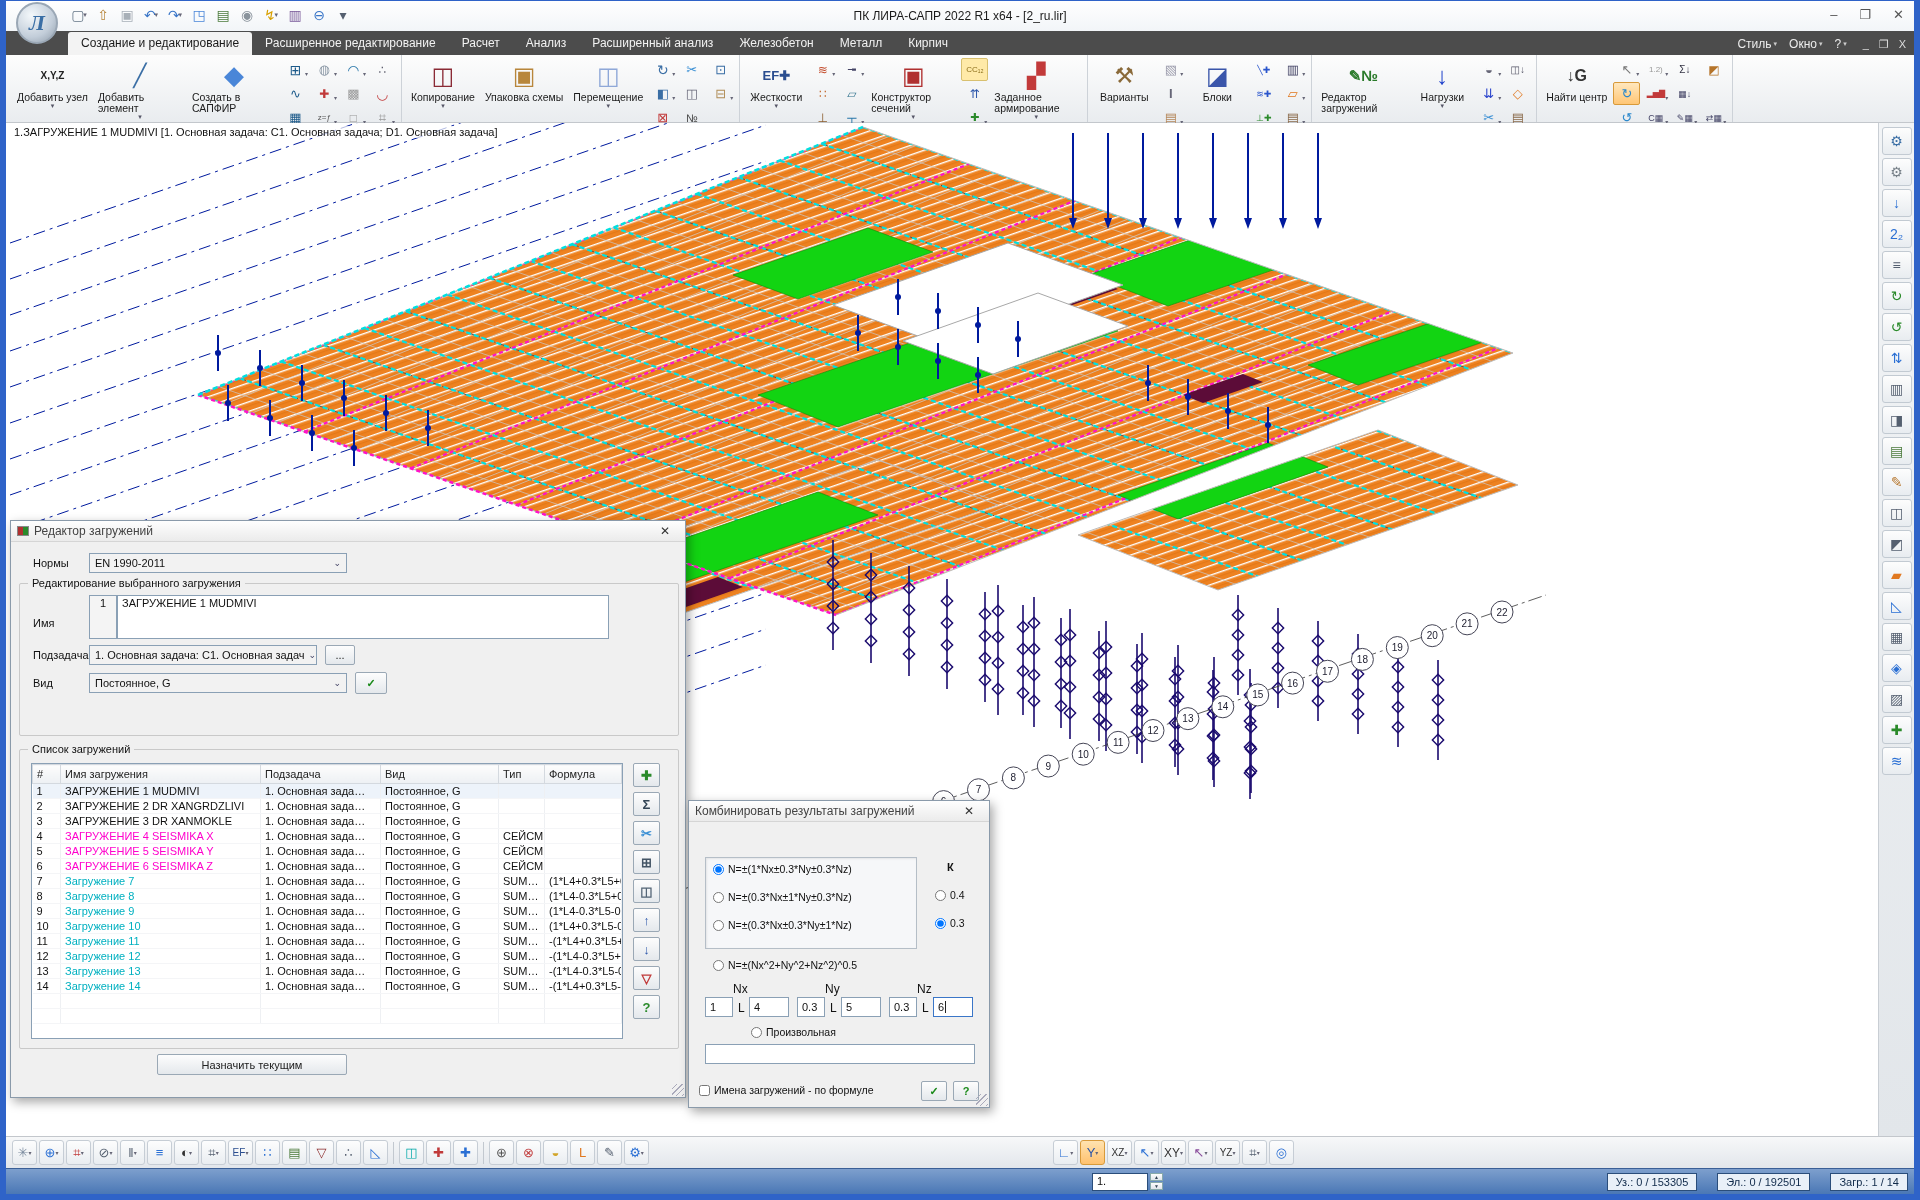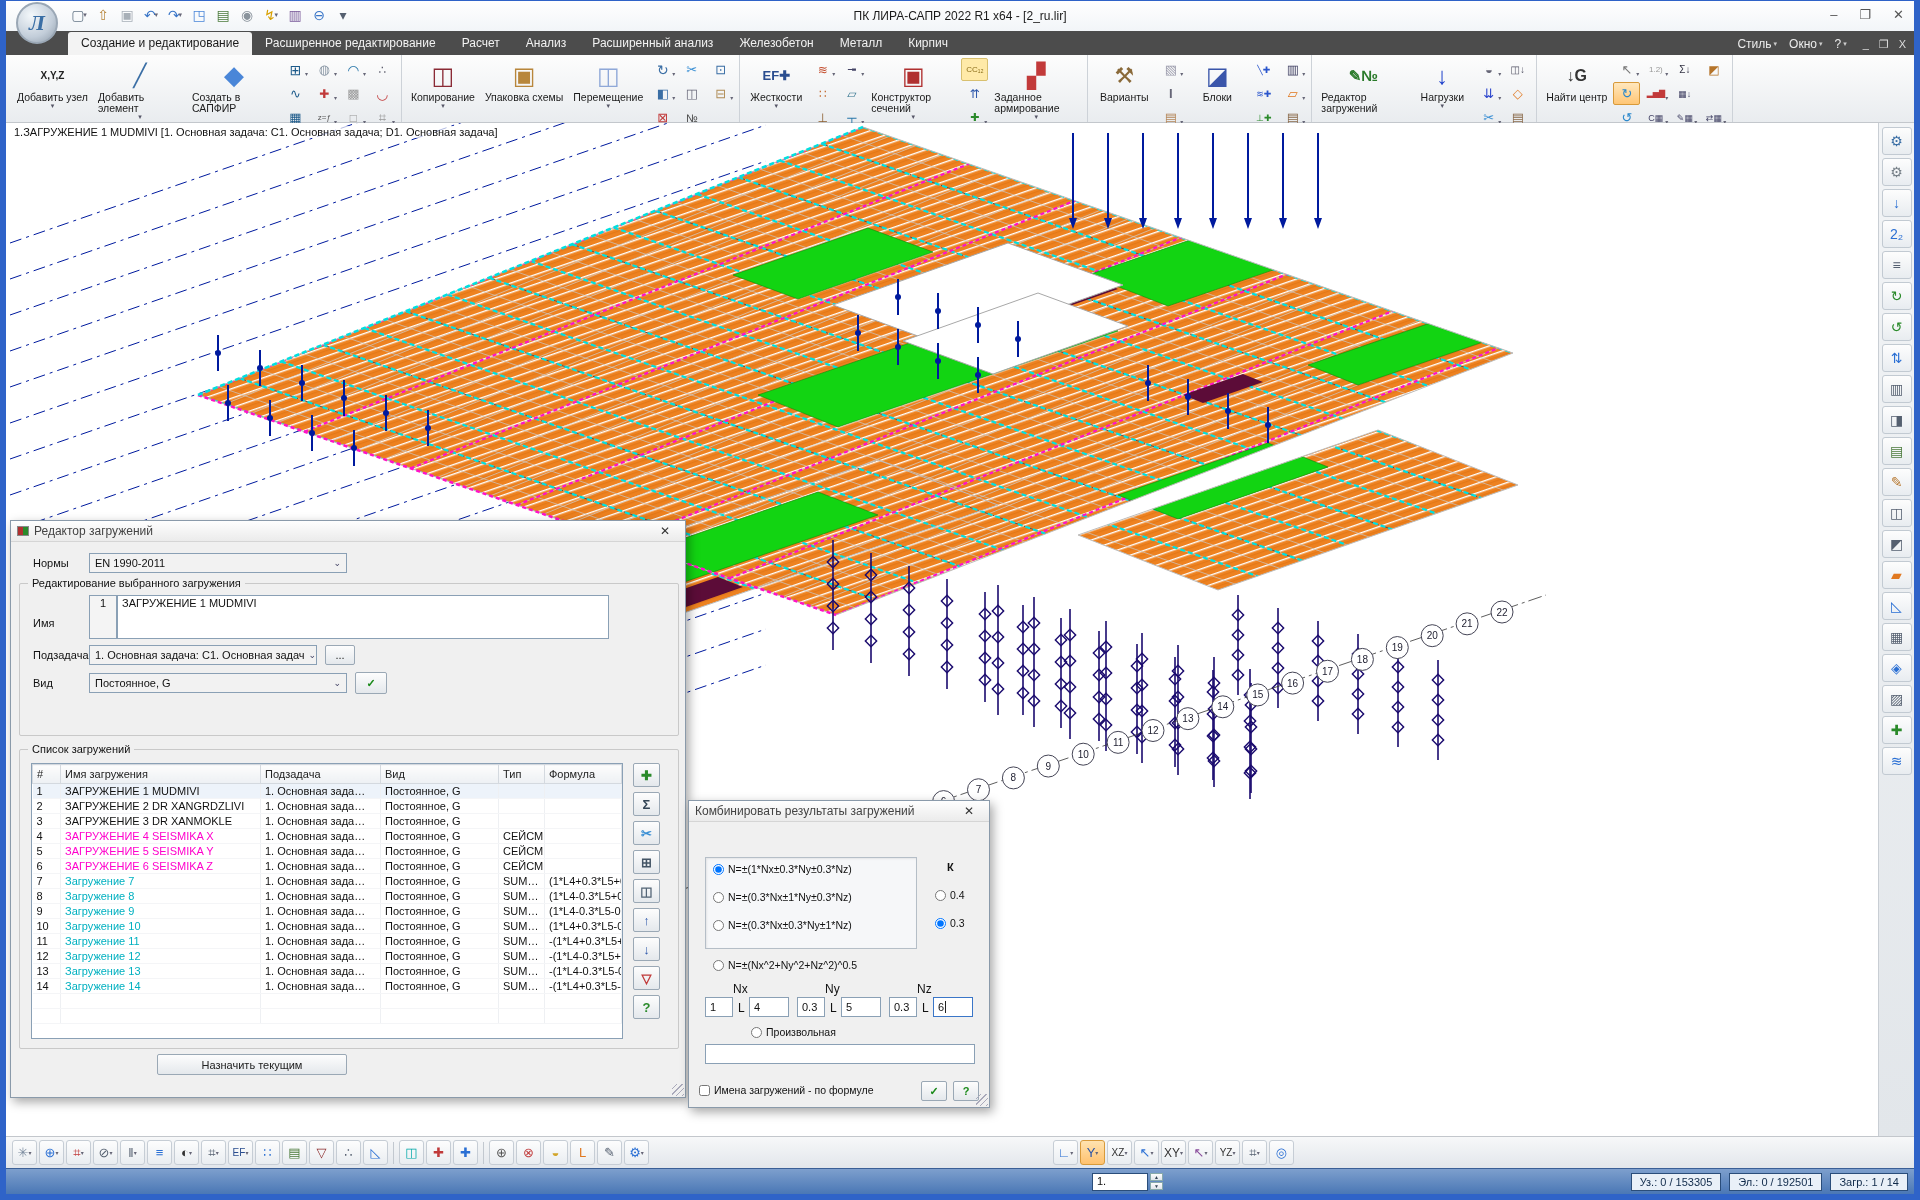--- a/index.html
+++ b/index.html
@@ -93,21 +93,21 @@
   .tsep{width:1px;height:22px;background:#c2c8cf;margin:0 3px;flex:none;}
   .tgap{width:400px;flex:none;}
   .tend{flex:1;}
 
   
   .statusbar{height:26px;background:linear-gradient(#7d9fcd,#4a77b5);display:flex;align-items:center;flex:none;padding:0 6px;gap:6px;border-top:1px solid #3a5f96;}
   .snav{margin-left:1080px;display:flex;align-items:center;gap:2px;}
   .snavbox{width:56px;height:18px;background:#fff;border:1px solid #2a4d7a;font-size:11px;padding:1px 4px;color:#111;}
   .spin{display:flex;flex-direction:column;gap:1px;}
   .spin span{width:13px;height:8px;background:linear-gradient(#fdfdfd,#dfe4ea);border:1px solid #8aa;font-size:5px;display:flex;align-items:center;justify-content:center;color:#345;}
-  .sboxes{margin-left:auto;display:flex;gap:8px;align-items:center;}
+  .sboxes{margin-left:auto;display:flex;gap:20px;align-items:center;}
   .sbox{height:18px;background:#e9f0f8;border:1px solid #2a4d7a;font-size:11px;color:#102a4a;display:flex;align-items:center;padding:0 8px;white-space:nowrap;}
 </style>
 </head>
 <body>
 
 <div class="frame">
   <div class="inner">
 
     <div class="titlebar">
       <div class="applogo">Л</div>

